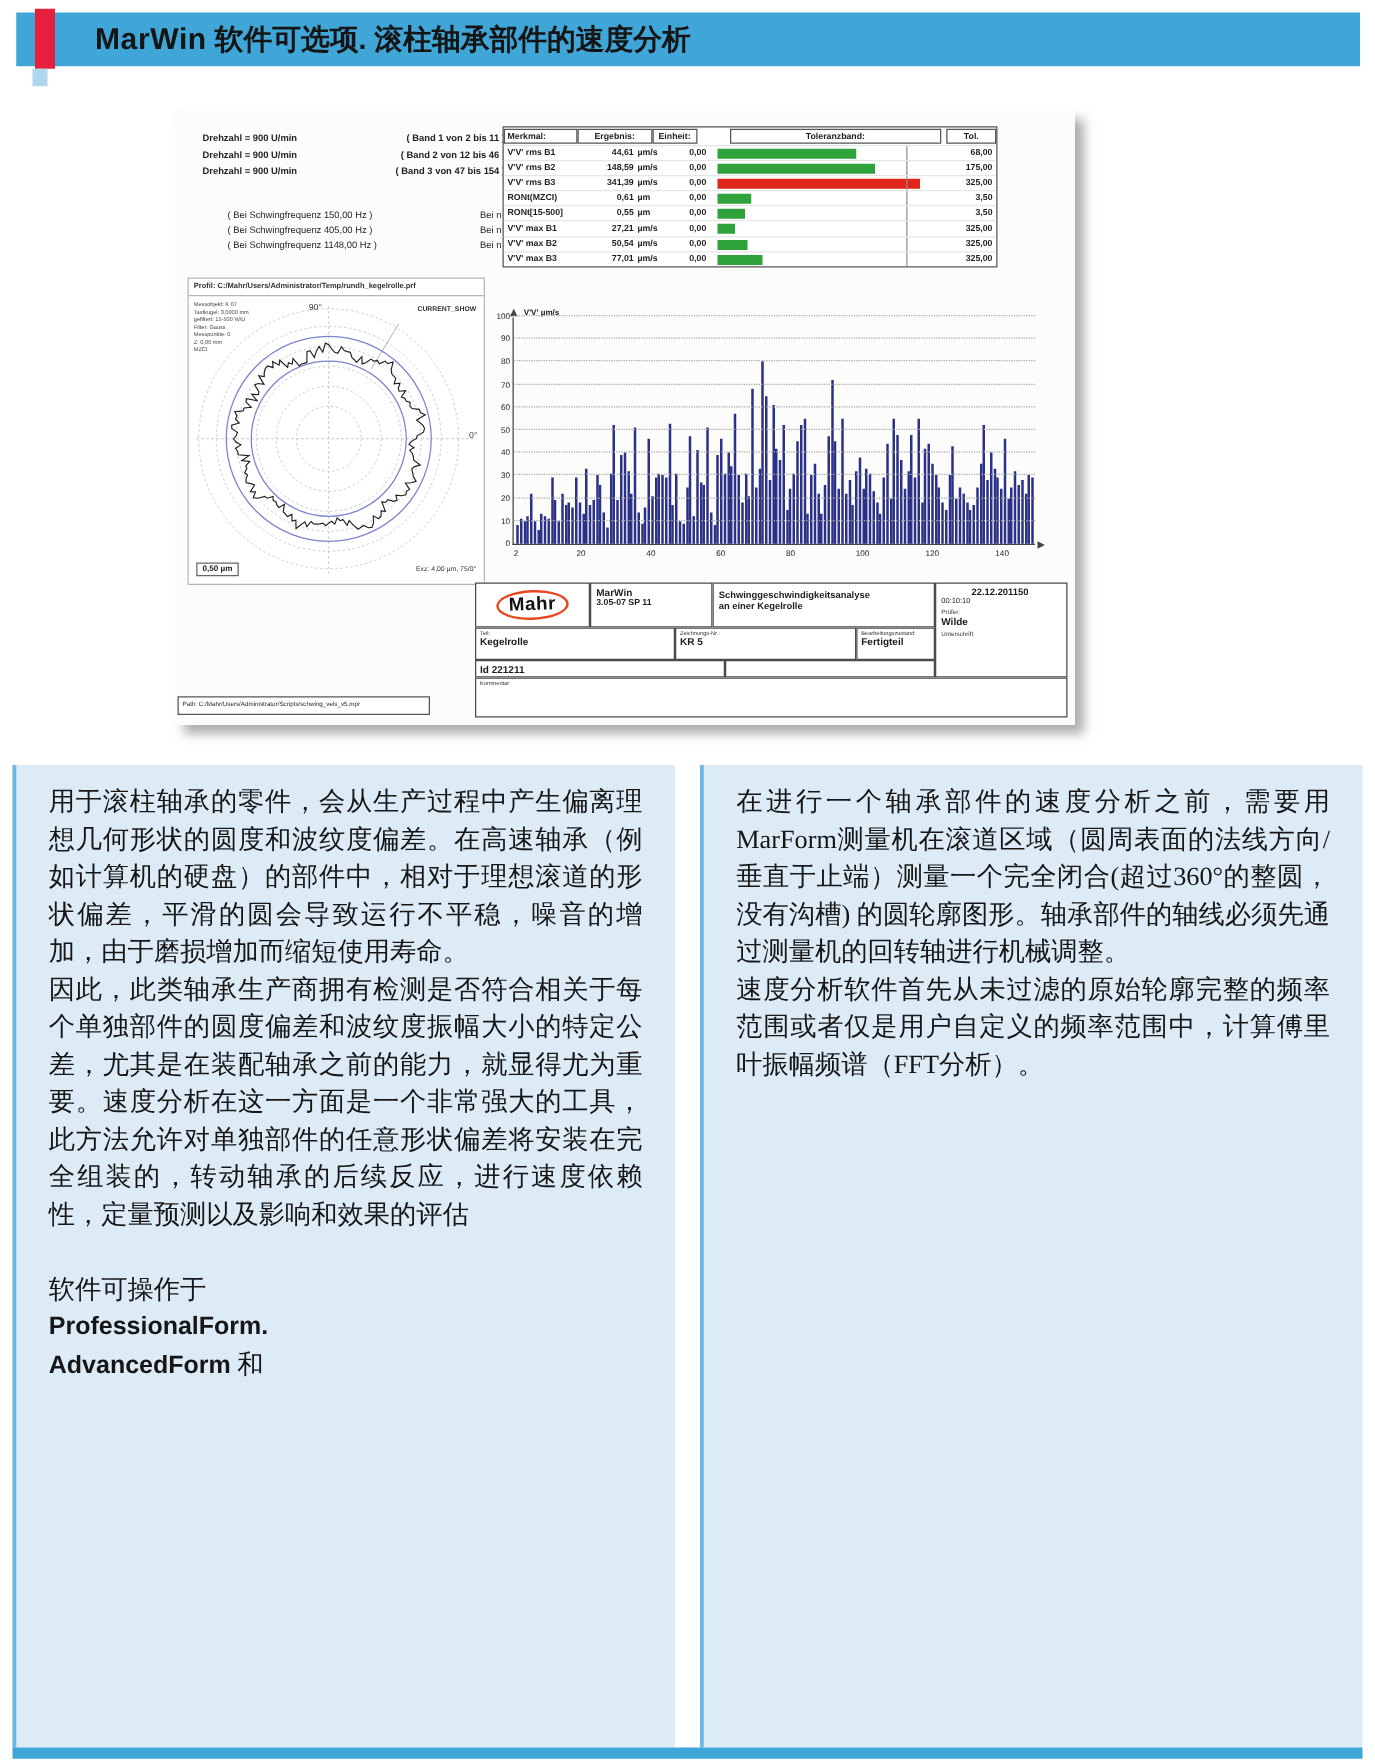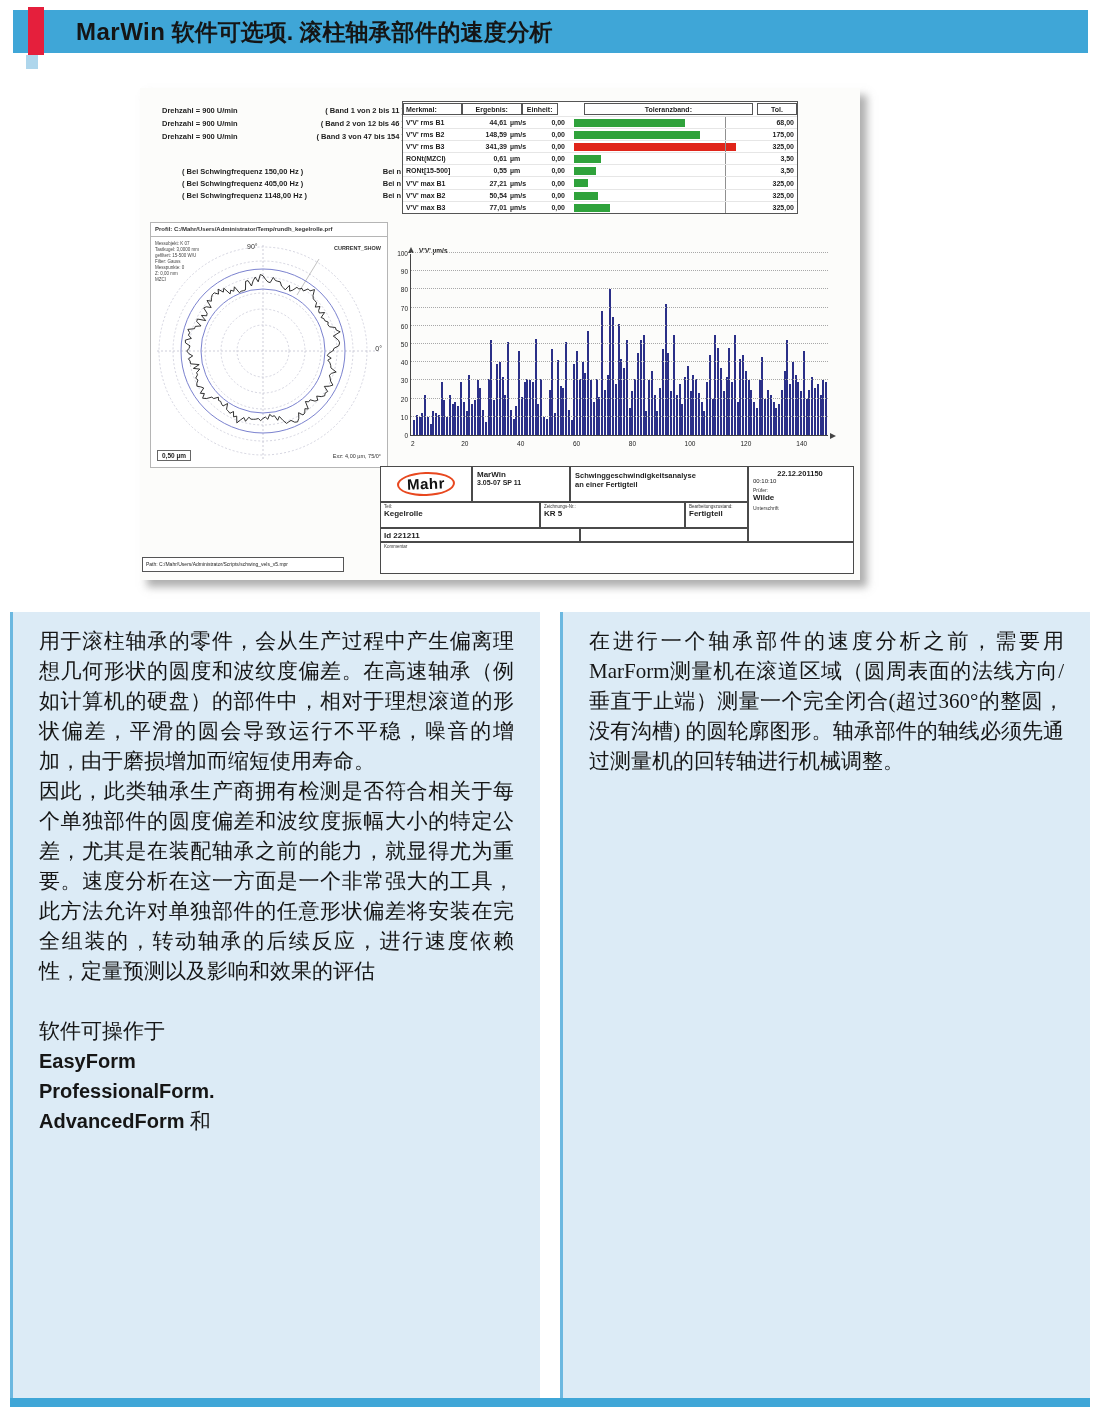--- a/index.html
+++ b/index.html
@@ -23,21 +23,21 @@
   .hdr-title{position:absolute;left:76px;top:10px;height:43px;line-height:43px;
     font-size:23px;font-weight:bold;color:#151515;white-space:nowrap}
   .hdr-title .brand{font-size:24px;letter-spacing:.5px}
 
   
   .report{position:absolute;left:140px;top:88px;width:720px;height:492px;background:#fcfcfa;
     box-shadow:7px 7px 8px rgba(110,110,110,.55);color:#1d1d1d;font-family:"Liberation Sans",sans-serif}
 
   .speed-lines{position:absolute;left:22px;top:16px;width:242px;font-size:7.5px;font-weight:bold}
   .speed-line{display:flex;justify-content:space-between;height:13px;line-height:13px;white-space:nowrap}
-  .freq-lines{position:absolute;left:42px;top:78px;width:236px;font-size:7.5px;font-weight:bold}
+  .freq-lines{position:absolute;left:42px;top:78px;width:236px;font-size:7.5px;font-weight:normal}
   .freq-line{display:flex;justify-content:space-between;height:12px;line-height:12px;white-space:nowrap}
 
   .rtable{position:absolute;left:262px;top:13px;width:396px;border:1px solid #555;background:#fff;font-size:7px;font-weight:bold}
   .rt-head{display:flex;height:14px;align-items:stretch}
   .hbox{border:1px solid #555;height:12px;line-height:11px;margin:1px 0 0 0;padding:0 2px;text-align:center;overflow:hidden}
   .hb-merkmal{width:59px;text-align:left}
   .hb-ergebnis{width:60px}
   .hb-einheit{width:36px}
   .hb-sp1{width:26px;border:none}
   .hb-band{width:170px}
@@ -488,21 +488,21 @@
             <span class="logo-oval"><span class="logo-text">Mahr</span></span>
           </div>
       </div>
       <div class="fc" style="left:92px;top:0;width:98px;height:36px">
         <div class="app-name">MarWin</div>
         <div class="app-ver">3.05-07 SP 11</div>
       </div>
       <div class="fc" style="left:190px;top:0;width:178px;height:36px">
         <div class="ftitle-wrap">
           <div class="ftitle-line">Schwinggeschwindigkeitsanalyse</div>
-          <div class="ftitle-line">an einer Fertigteil</div>
+          <div class="ftitle-line">an einer Kegelrolle</div>
         </div>
       </div>
       <div class="fc" style="left:368px;top:0;width:106px;height:76px">
         <div class="info-date">
           <span>22.12.2011</span>
           <span>50</span>
         </div>
         <div class="info-time">00:10:10</div>
         <div class="info-label">Prüfer:</div>
         <div class="info-name">Wilde</div>
@@ -531,23 +531,23 @@
       </div>
     </div>
     <div class="pathbox">Path: C:/Mahr/Users/Administrator/Scripts/schwing_vels_v5.mpr</div>
 
   </div>
 
   <div class="col col-left">
     <p class="mt36">用于滚柱轴承的零件，会从生产过程中产生偏离理想几何形状的圆度和波纹度偏差。在高速轴承（例如计算机的硬盘）的部件中，相对于理想滚道的形状偏差，平滑的圆会导致运行不平稳，噪音的增加，由于磨损增加而缩短使用寿命。</p>
     <p class="mt44">因此，此类轴承生产商拥有检测是否符合相关于每个单独部件的圆度偏差和波纹度振幅大小的特定公差，尤其是在装配轴承之前的能力，就显得尤为重要。速度分析在这一方面是一个非常强大的工具，此方法允许对单独部件的任意形状偏差将安装在完全组装的，转动轴承的后续反应，进行速度依赖性，定量预测以及影响和效果的评估</p>
     <div class="mt30 ops-line">软件可操作于</div>
-    <div class="ops-line ops-bold">EasyForm</div>
     <div class="ops-line ops-bold">ProfessionalForm.</div>
     <div class="ops-line"><span class="ops-bold">AdvancedForm</span><span> 和</span></div>
   </div>
 
   <div class="col col-right">
     <p class="mt24">在进行一个轴承部件的速度分析之前，需要用MarForm测量机在滚道区域（圆周表面的法线方向/垂直于止端）测量一个完全闭合(超过360°的整圆，没有沟槽) 的圆轮廓图形。轴承部件的轴线必须先通过测量机的回转轴进行机械调整。</p>
+    <p class="mt76">速度分析软件首先从未过滤的原始轮廓完整的频率范围或者仅是用户自定义的频率范围中，计算傅里叶振幅频谱（FFT分析）。</p>
   </div>
 
   <div class="bbar"></div>
 </div>
 
 </body></html>

